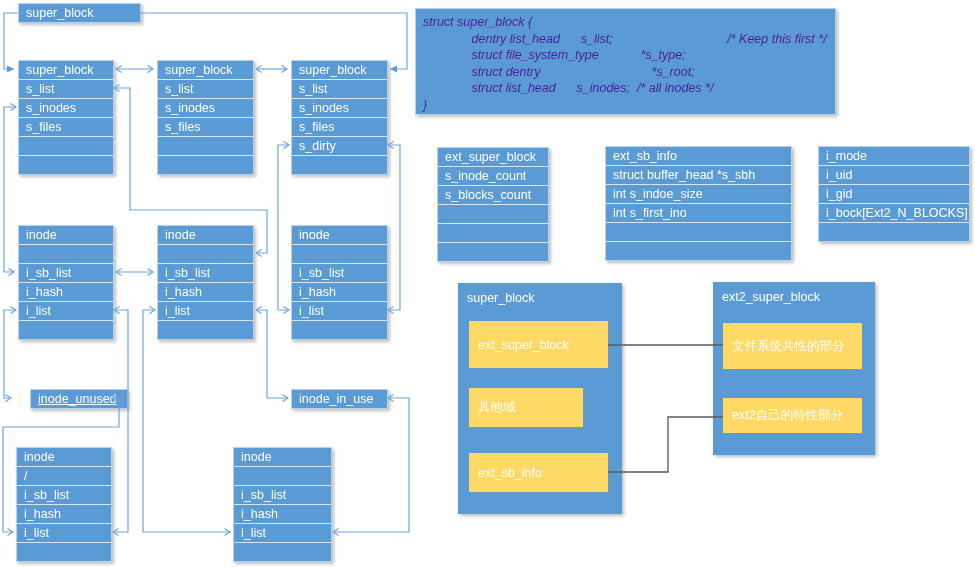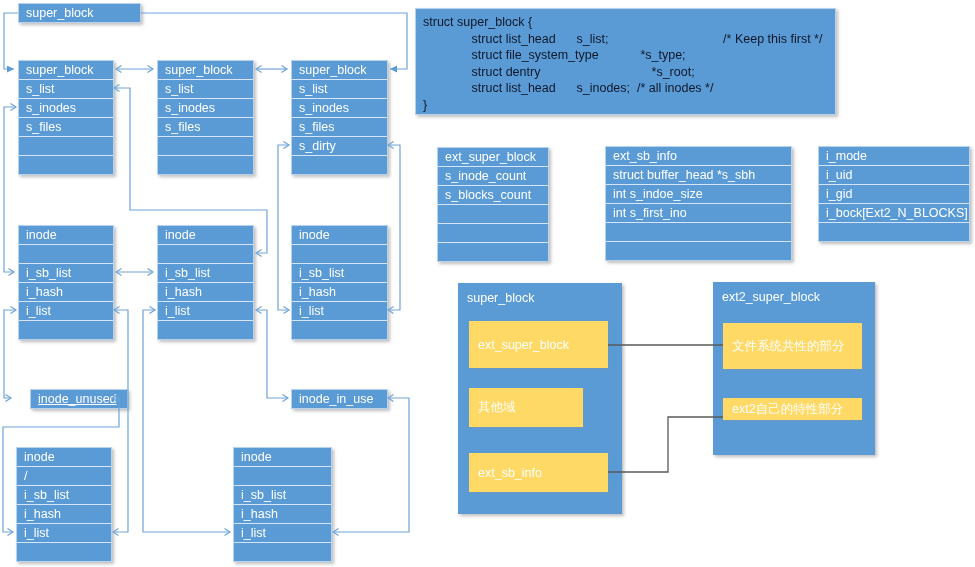--- a/index.html
+++ b/index.html
@@ -14,21 +14,21 @@
     color:#fff;font-size:12.5px;box-sizing:content-box;
   }
   .row{height:18px;line-height:18px;padding-left:7px;border-top:1px solid #d6e4f5;
        overflow:hidden;white-space:nowrap;}
   .row:first-child{border-top:none;}
   .onerow{height:18px;line-height:18px;padding-left:7px;white-space:nowrap;}
   
   .code{
     position:absolute;left:415px;top:8px;width:421px;height:107px;
     background:#5b9bd5;border:1px solid #b9d3ee;box-shadow:2px 2px 3px rgba(130,130,130,.5);
-    color:#0f172a;font-size:12.5px;padding:5px 0 0 7px;box-sizing:border-box;
+    color:#4c1d95;font-size:12.5px;padding:5px 0 0 7px;box-sizing:border-box;font-style:italic;
   }
   .code-line{white-space:pre;height:16.5px;line-height:16.5px;}
   
   .container{
     position:absolute;background:#5b9bd5;box-shadow:2px 2px 3px rgba(130,130,130,.5);
     color:#fff;font-size:12.5px;
   }
   .container-title{padding:8px 0 0 9px;}
   .ybox{
     position:absolute;background:#ffd966;color:#fff;font-size:12.5px;
@@ -120,21 +120,21 @@
     <div class="row">inode</div>
     <div class="row"></div>
     <div class="row">i_sb_list</div>
     <div class="row">i_hash</div>
     <div class="row">i_list</div>
     <div class="row"></div>
   </div>
 
   <div class="code">
     <div class="code-line">struct super_block {</div>
-    <div class="code-line">              struct list_head      s_list;                                 /* Keep this first */</div>
+    <div class="code-line">              dentry list_head      s_list;                                 /* Keep this first */</div>
     <div class="code-line">              struct file_system_type            *s_type;</div>
     <div class="code-line">              struct dentry                                *s_root;</div>
     <div class="code-line">              struct list_head      s_inodes;  /* all inodes */</div>
     <div class="code-line">}</div>
   </div>
 
   <div class="sbox" style="left:437px;top:147px;width:110px;">
     <div class="row">ext_super_block</div>
     <div class="row">s_inode_count</div>
     <div class="row">s_blocks_count</div>
@@ -163,21 +163,21 @@
   <div class="container" style="left:458px;top:283px;width:164px;height:231px;">
     <div class="container-title">super_block</div>
     <div class="ybox" style="left:11px;top:38px;width:139px;height:47px;">ext_super_block</div>
     <div class="ybox" style="left:11px;top:105px;width:114px;height:39px;">其他域</div>
     <div class="ybox" style="left:11px;top:170px;width:139px;height:39px;">ext_sb_info</div>
   </div>
 
   <div class="container" style="left:713px;top:282px;width:162px;height:173px;">
     <div class="container-title">ext2_super_block</div>
     <div class="ybox" style="left:10px;top:41px;width:139px;height:46px;text-align:center;">文件系统共性的部分</div>
-    <div class="ybox" style="left:10px;top:116px;width:139px;height:22px;">ext2自己的特性部分</div>
+    <div class="ybox" style="left:10px;top:116px;width:139px;height:35px;">ext2自己的特性部分</div>
   </div>
 
   <svg class="overlay" width="975" height="567">
     <defs>
       <marker id="chev-e" markerWidth="8" markerHeight="9" refX="6.5" refY="4.5" orient="auto" markerUnits="userSpaceOnUse">
         <path d="M1,1 L6.5,4.5 L1,8" fill="none" stroke="#6fa3d8" stroke-width="1.2"></path>
       </marker>
       <marker id="chev-s" markerWidth="8" markerHeight="9" refX="6.5" refY="4.5" orient="auto-start-reverse" markerUnits="userSpaceOnUse">
         <path d="M1,1 L6.5,4.5 L1,8" fill="none" stroke="#6fa3d8" stroke-width="1.2"></path>
       </marker>

